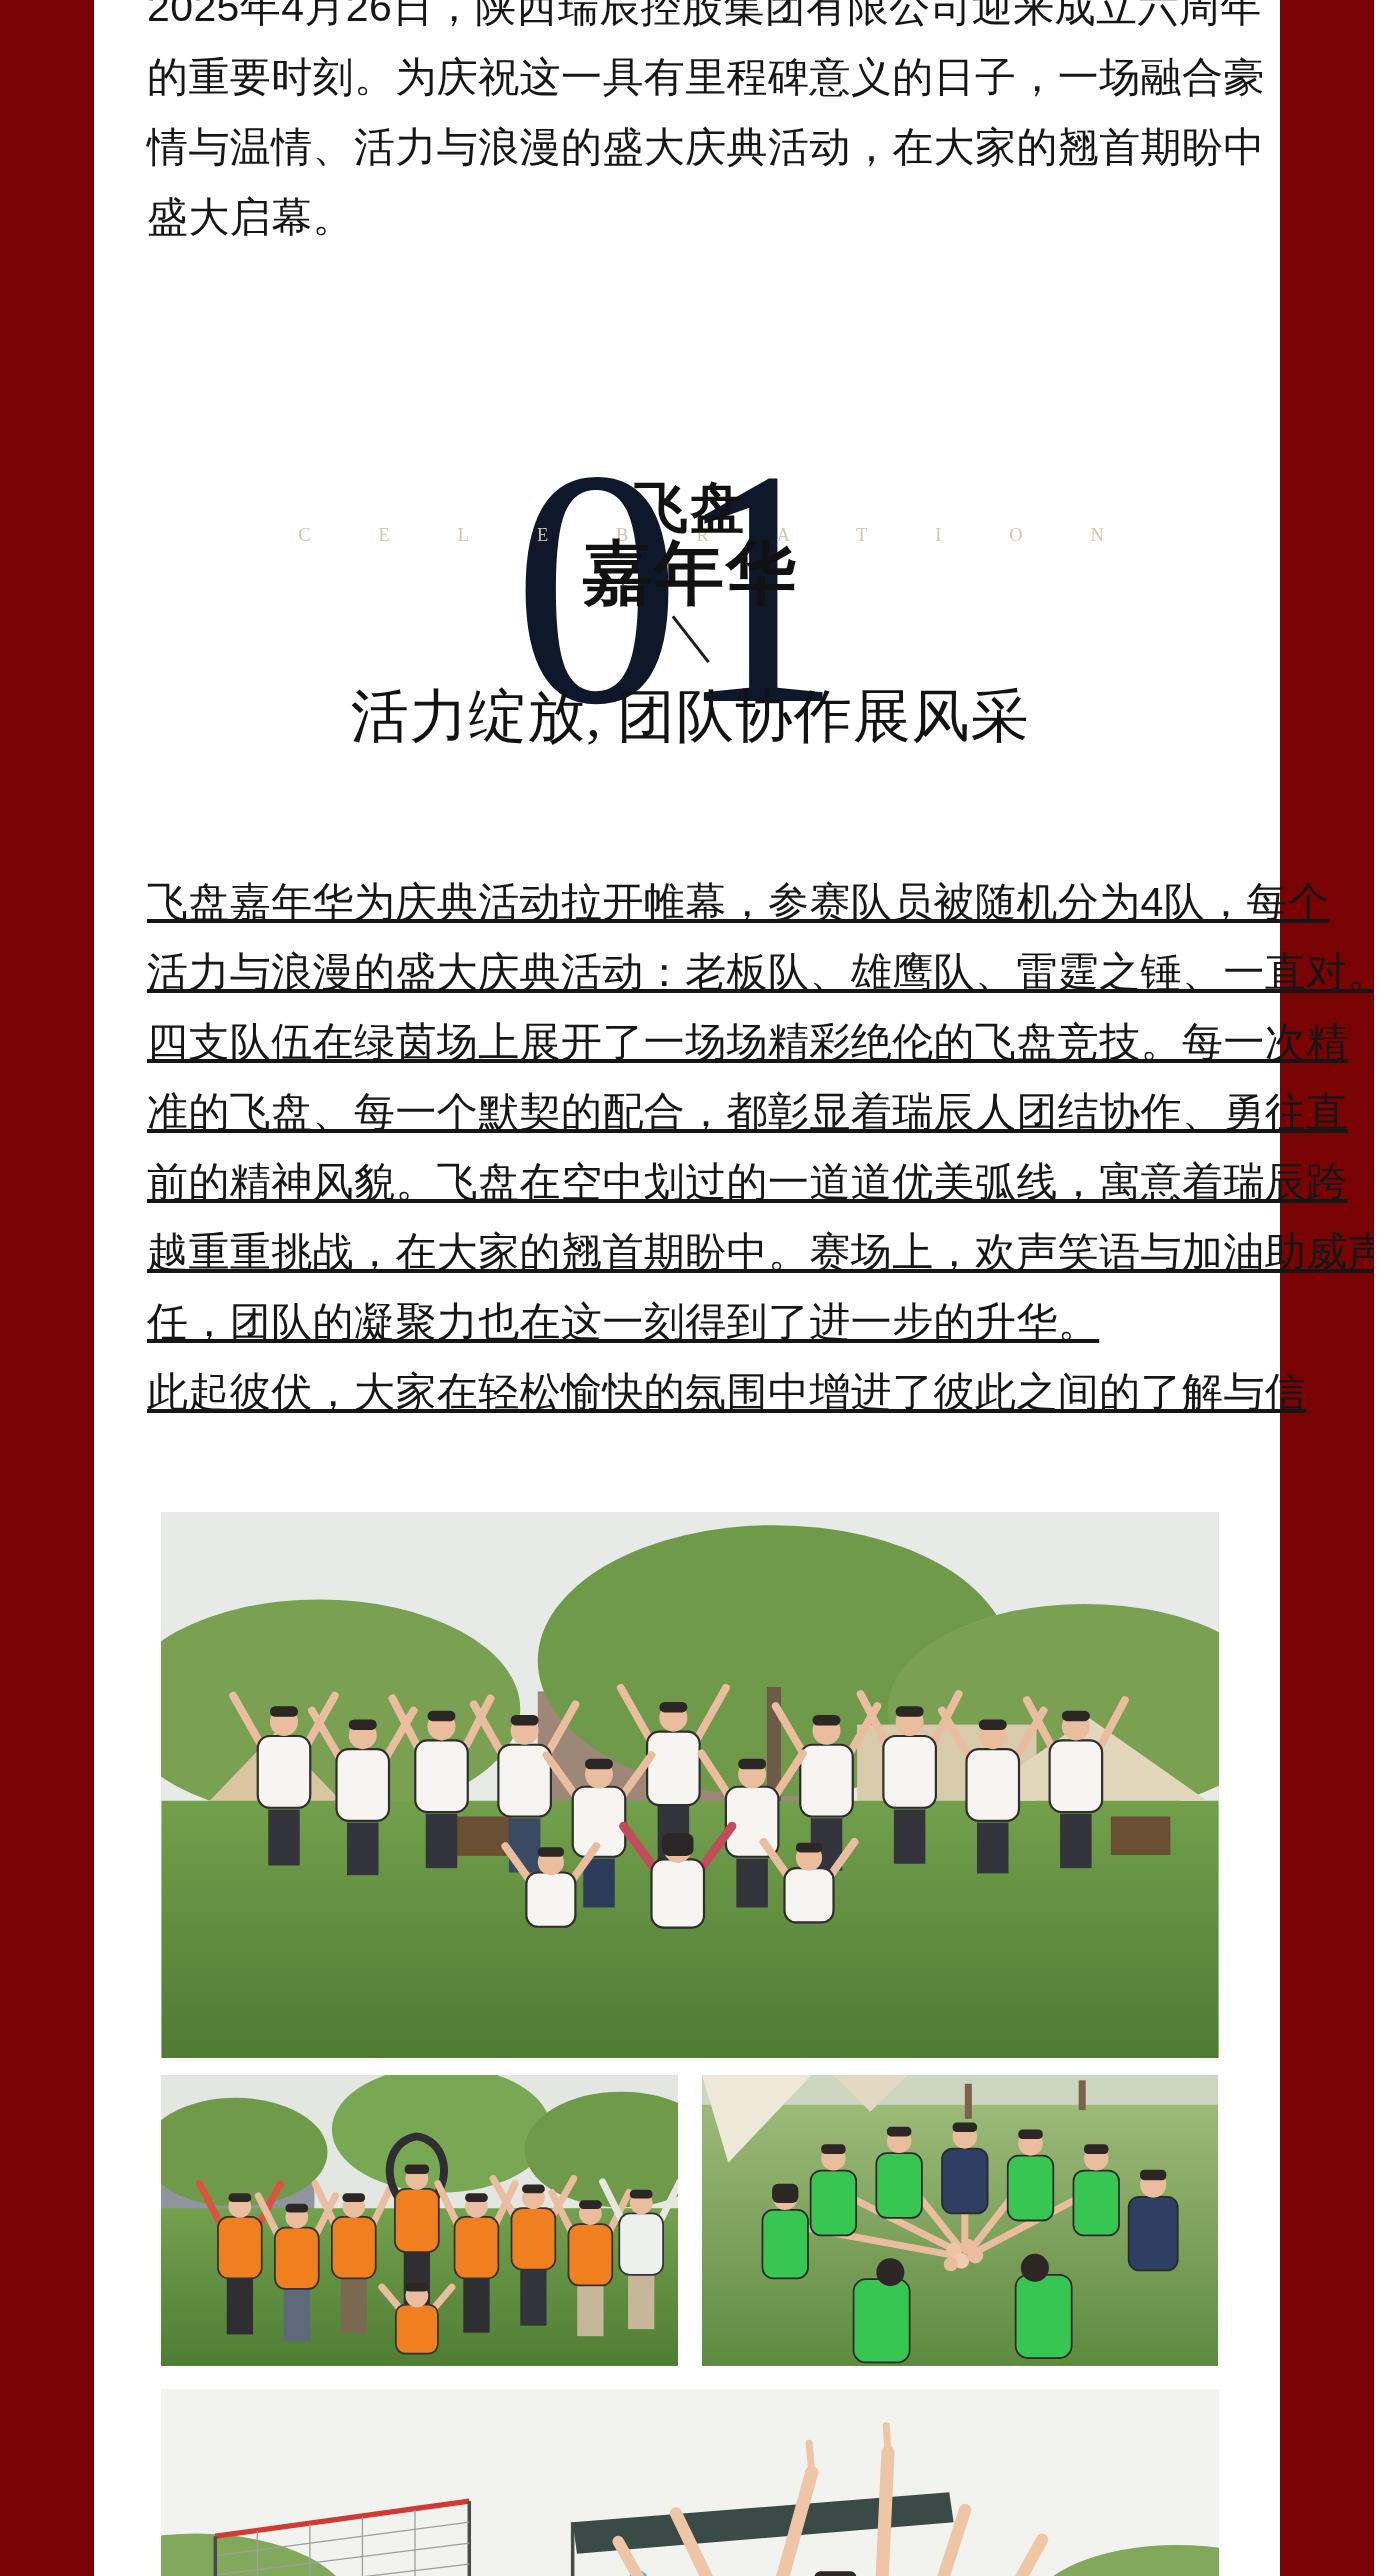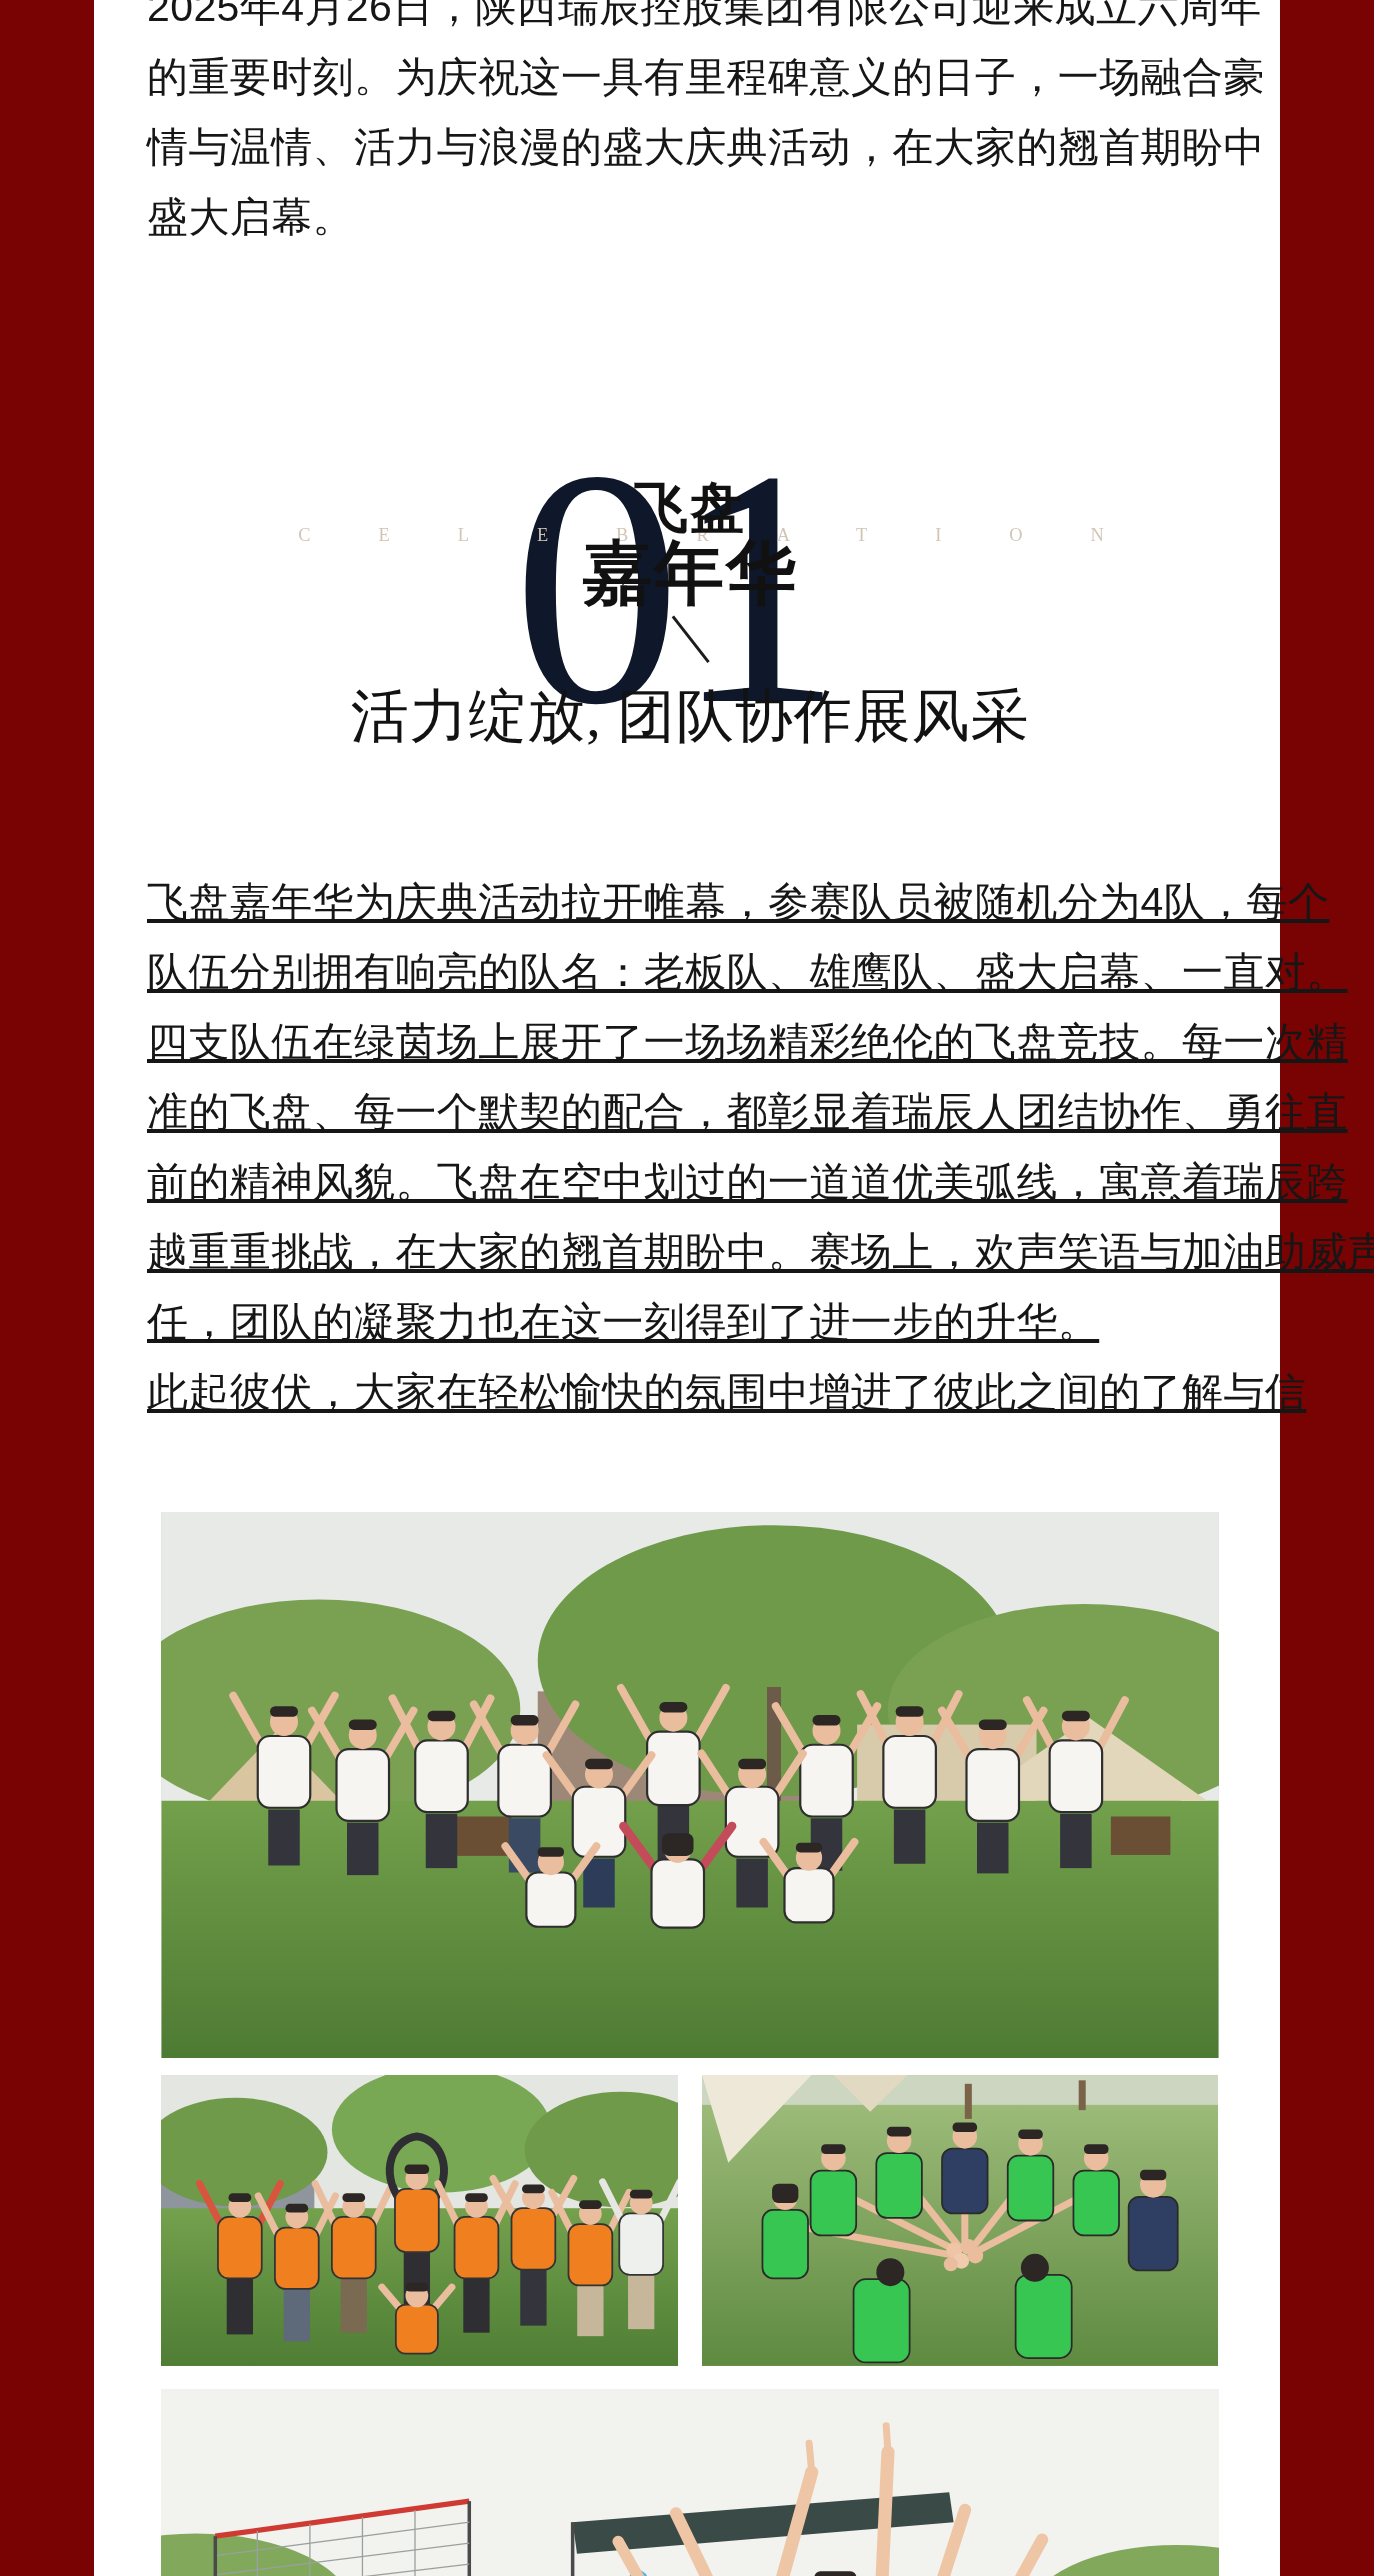--- a/index.html
+++ b/index.html
@@ -80,21 +80,21 @@
 
     <div class="big-number serif">01</div>
     <div class="eyebrow serif">CELEBRATION</div>
     <div class="title-line one serif">飞盘</div>
     <div class="title-line two serif">嘉年华</div>
     <div class="diagonal"></div>
     <div class="subtitle serif">活力绽放, 团队协作展风采</div>
 
     <div class="para para-body">
       <div class="line">飞盘嘉年华为庆典活动拉开帷幕，参赛队员被随机分为4队，每个</div>
-      <div class="line">队伍分别拥有响亮的队名：老板队、雄鹰队、盛大启幕、一直对。</div>
+      <div class="line">活力与浪漫的盛大庆典活动：老板队、雄鹰队、雷霆之锤、一直对。</div>
       <div class="line">四支队伍在绿茵场上展开了一场场精彩绝伦的飞盘竞技。每一次精</div>
       <div class="line">准的飞盘、每一个默契的配合，都彰显着瑞辰人团结协作、勇往直</div>
       <div class="line">前的精神风貌。飞盘在空中划过的一道道优美弧线，寓意着瑞辰跨</div>
       <div class="line">越重重挑战，在大家的翘首期盼中。赛场上，欢声笑语与加油助威声</div>
       <div class="line line--end">任，团队的凝聚力也在这一刻得到了进一步的升华。</div>
       <div class="line">此起彼伏，大家在轻松愉快的氛围中增进了彼此之间的了解与信</div>
     </div>
 
     <figure class="photo photo1" role="img" style="margin:0;" aria-label="团队合影：身穿白色马甲的队员在草坪上高举双臂摆出造型，背景有树木、帐篷和米色幕布">
       <svg viewBox="0 0 1208 624" xmlns="http://www.w3.org/2000/svg">

